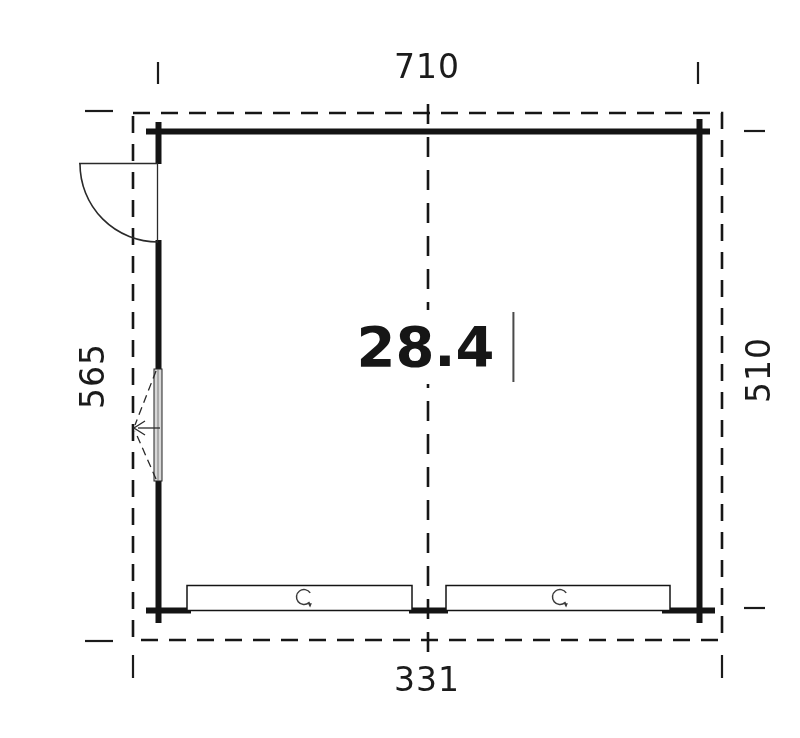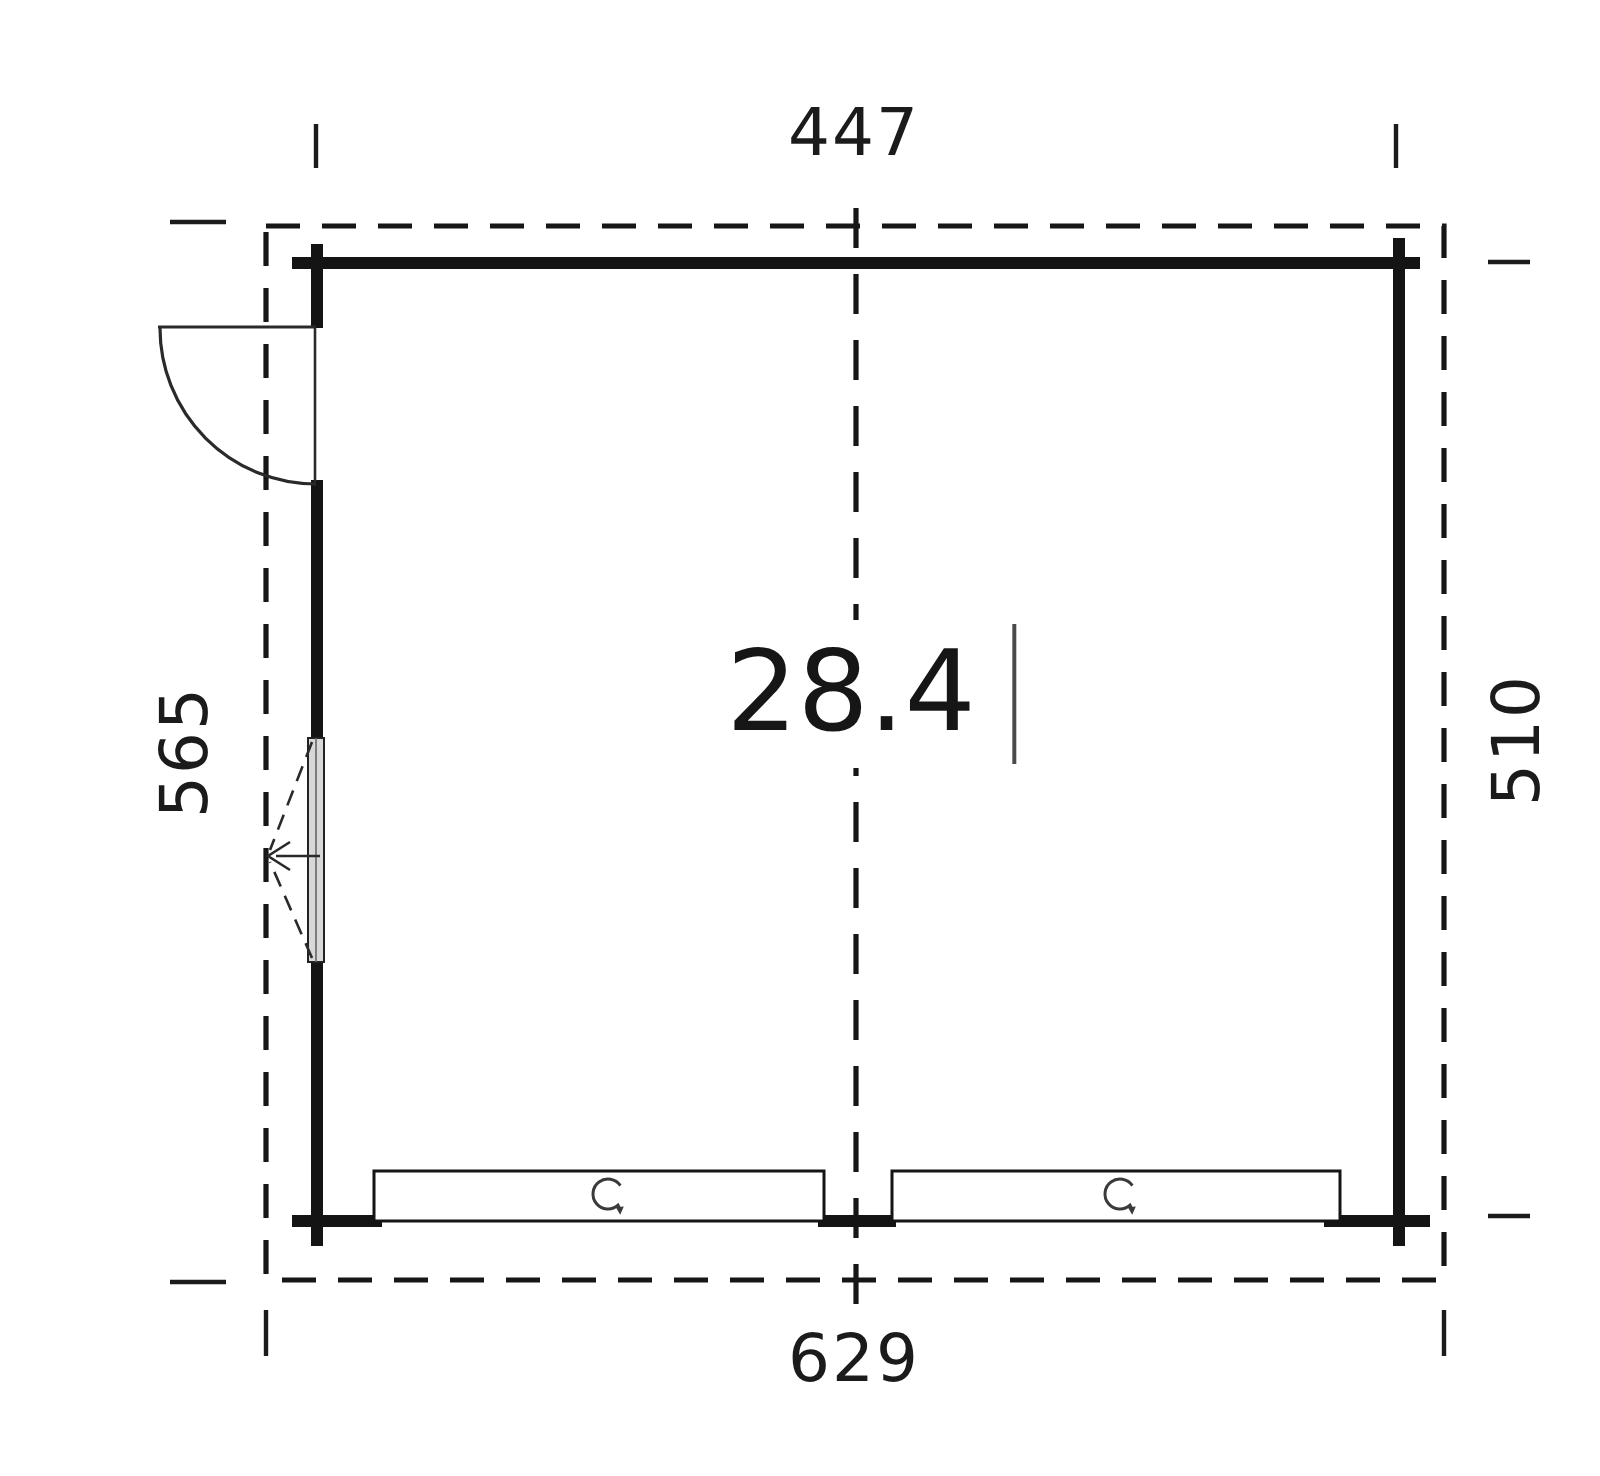--- a/index.html
+++ b/index.html
@@ -25,21 +25,21 @@
   .area-label {
     position: absolute;
     left: 440px;
     top: 347px;
     transform: translate(-50%, -50%);
     display: flex;
     align-items: center;
     background: #ffffff;
     padding: 2px 8px;
     color: #161616;
-    font-weight: 400;
+    font-weight: 700;
     font-size: 56px;
     line-height: 1;
   }
   .area-divider {
     width: 2px;
     height: 70px;
     background: #4a4a4a;
     margin: 0 9px 0 18px;
   }
   .unit-exp {
@@ -107,23 +107,23 @@
       <line x1="698" y1="62" x2="698" y2="84"></line>
       <line x1="133" y1="655" x2="133" y2="678"></line>
       <line x1="722" y1="655" x2="722" y2="678"></line>
       <line x1="85" y1="111" x2="113" y2="111"></line>
       <line x1="85" y1="641" x2="113" y2="641"></line>
       <line x1="744" y1="131" x2="765" y2="131"></line>
       <line x1="744" y1="608" x2="765" y2="608"></line>
     </g>
   </svg>
 
-  <div class="dim" style="left:427px; top:66px;">447</div>
+  <div class="dim" style="left:427px; top:66px;">710</div>
 
-  <div class="dim" style="left:427px; top:679px;">629</div>
+  <div class="dim" style="left:427px; top:679px;">331</div>
 
   <div class="dim vert" style="left:92px; top:376px;">565</div>
 
   <div class="dim vert" style="left:758px; top:370px;">510</div>
 
   <div class="area-label">
     <span>28.4</span>
     <span class="area-divider"></span>
   </div>
 

